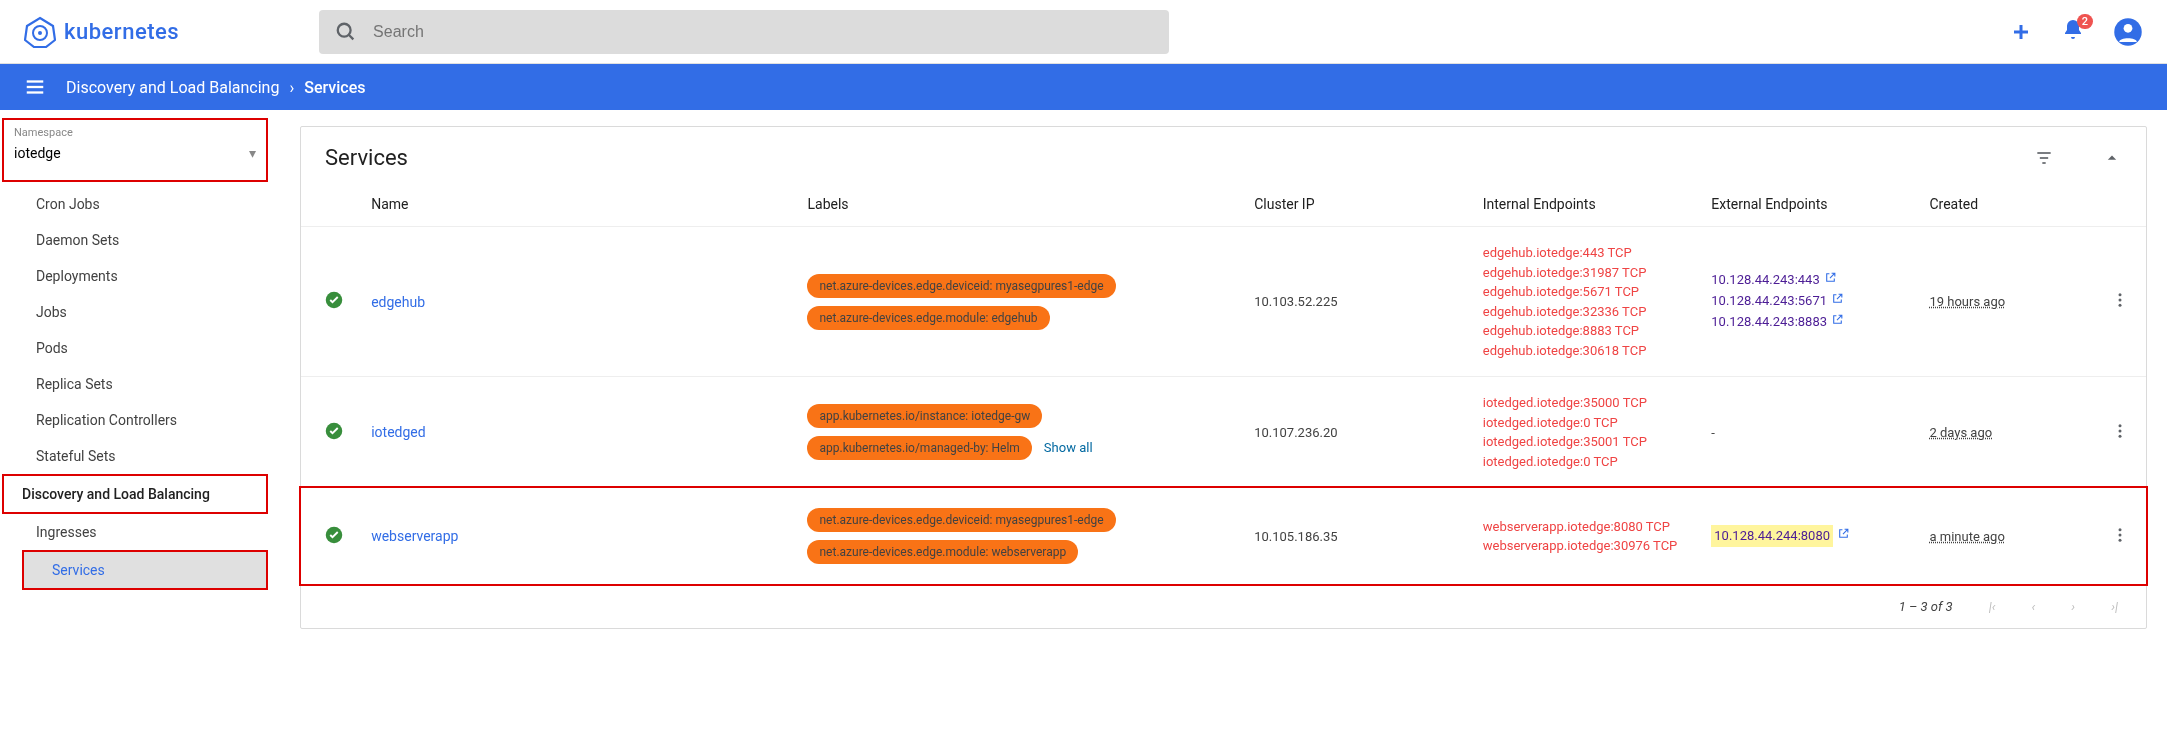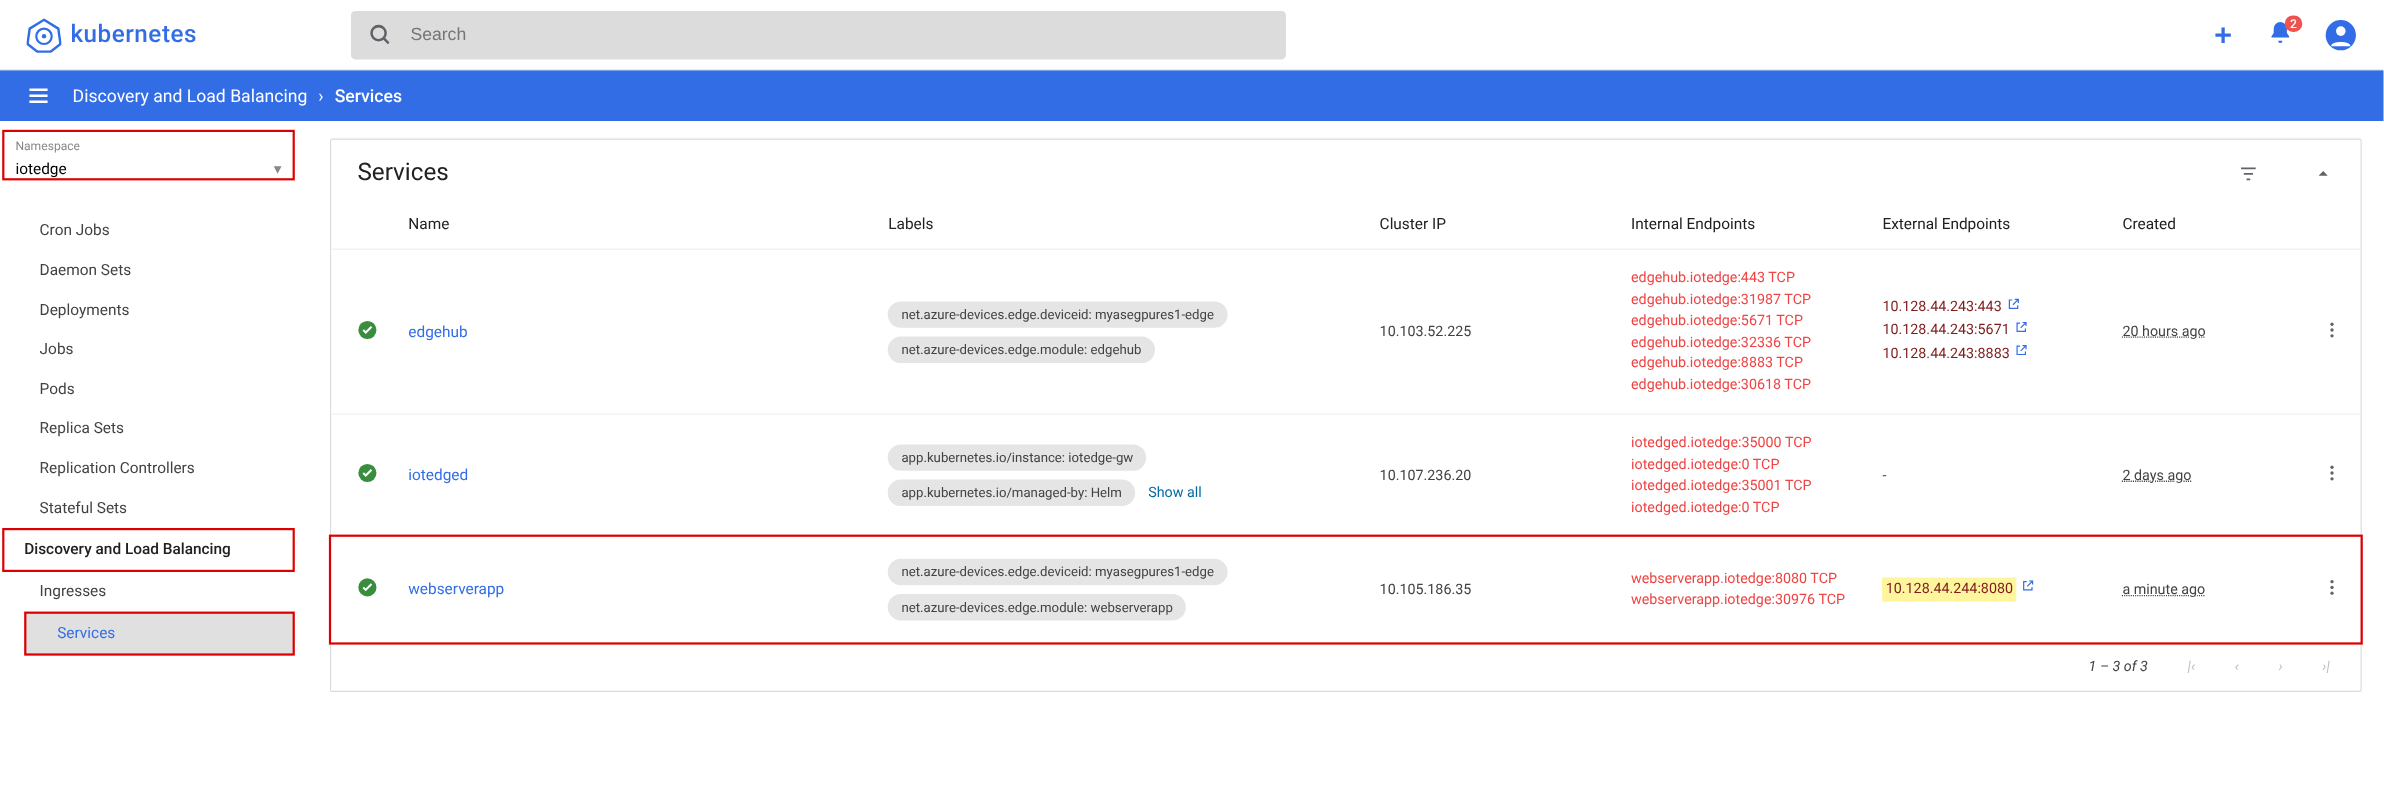--- a/index.html
+++ b/index.html
@@ -24,21 +24,21 @@
   .menu-icon { color: #fff; margin-right: 20px; }
   .crumb-sep { margin: 0 10px; color: #fff; font-size: 16px; }
   .crumb-current { font-weight: 500; }
   
   
   .content { display: flex; }
   .sidebar { width: 280px; flex-shrink: 0; padding: 8px 8px 20px 8px; }
   .main { flex: 1; padding: 16px 20px; }
   
   
-  .ns-selector { border: 2px solid #d00; padding: 6px 10px 0 10px; margin-bottom: 28px; margin-left:-6px; margin-right:4px; }
+  .ns-selector { border: 2px solid #d00; padding: 6px 10px 19px 10px; margin-bottom: 4px; margin-left:-6px; margin-right:4px; }
   .ns-label { font-size: 11px; color: #888; }
   .ns-value { display: flex; align-items: center; justify-content: space-between; font-size: 14px; color: #000; margin-top: 6px; }
   .ns-chevron { color: #888; }
   .sb-item { padding: 10px 14px; font-size: 14px; color: #212121; cursor: pointer; }
   .sb-header { font-weight: 500; }
   .sb-sub { padding-left: 28px; color: #424242; }
   .sb-hl { border: 2px solid #d00; margin-left: -6px; margin-right: 4px; padding-left: 18px; }
   .sb-selected { background: #e0e0e0; color: #326de6; }
   .sb-hl-small { border: 2px solid #d00; margin-left: 14px; margin-right: 4px; }
   
@@ -48,23 +48,23 @@
   .card-title { font-size: 22px; color: #212121; font-weight: 400; }
   .card-actions { margin-left: auto; display: flex; gap: 48px; color: #5f6368; }
   
   
   table { width: 100%; border-collapse: collapse; }
   thead td { padding: 14px 12px; font-size: 14px; color: #212121; font-weight: 400; }
   tbody tr { border-top: 1px solid #eee; }
   tbody td { padding: 16px 12px; font-size: 13px; color: #424242; vertical-align: middle; }
   td:first-child { width: 56px; padding-left: 24px; }
   .svc-name { color: #326de6; font-size: 14px; }
-  .chip { display: inline-block; background: #e5e5e5; border-radius: 12px; padding: 5px 12px; font-size: 12px; color: #424242; margin: 4px 4px 4px 0; white-space: nowrap; }
+  .chip { display: inline-block; background: #f97316; border-radius: 12px; padding: 5px 12px; font-size: 12px; color: #424242; margin: 4px 4px 4px 0; white-space: nowrap; }
   .endpoint-line { font-size: 13px; color: #ef4444; line-height: 1.5; }
-  .ext-link { color: #7f1d1d; display: flex; align-items: center; gap: 4px; font-size: 13px; line-height: 1.6; }
+  .ext-link { color: #4c1d95; display: flex; align-items: center; gap: 4px; font-size: 13px; line-height: 1.6; }
   .show-all { color: #0369a1; font-size: 13px; margin-left: 8px; }
   .created-txt { text-decoration: underline dotted; color: #424242; font-size: 13px; white-space: nowrap; }
   .dash { color: #424242; }
   .yellow-hl { background: #fff59d; padding: 1px 3px; }
   
   
   .pager { display: flex; align-items: center; justify-content: flex-end; padding: 14px 28px; border-top: 1px solid #eee; gap: 36px; color: #bdbdbd; font-style: italic; }
   .pager-text { color: #424242; font-size: 13px; }
   .pager-icon { cursor: pointer; }
   
@@ -207,21 +207,21 @@
                       <path d="M14 4h6v6M20 4l-9 9M19 14v5H5V5h5"></path>
                     </svg></span>
                 </div>
                 <div class="ext-link">
                   <span>10.128.44.243:8883</span>
                   <span><svg width="13" height="13" viewBox="0 0 24 24" fill="none" stroke="#326de6" stroke-width="2">
                       <path d="M14 4h6v6M20 4l-9 9M19 14v5H5V5h5"></path>
                     </svg></span>
                 </div>
               </td>
-              <td class="col-created"><span class="created-txt">20 hours ago</span></td>
+              <td class="col-created"><span class="created-txt">19 hours ago</span></td>
               <td class="col-menu"><svg width="18" height="18" viewBox="0 0 24 24" fill="#5f6368">
                   <circle cx="12" cy="5" r="2"></circle>
                   <circle cx="12" cy="12" r="2"></circle>
                   <circle cx="12" cy="19" r="2"></circle>
                 </svg></td>
             </tr>
             <tr>
               <td class="col-status"><svg width="18" height="18" viewBox="0 0 24 24">
                   <circle cx="12" cy="12" r="11" fill="#388e3c"></circle>
                   <path d="M7 12l3 3 7-7" stroke="#fff" stroke-width="2.5" fill="none"></path>

